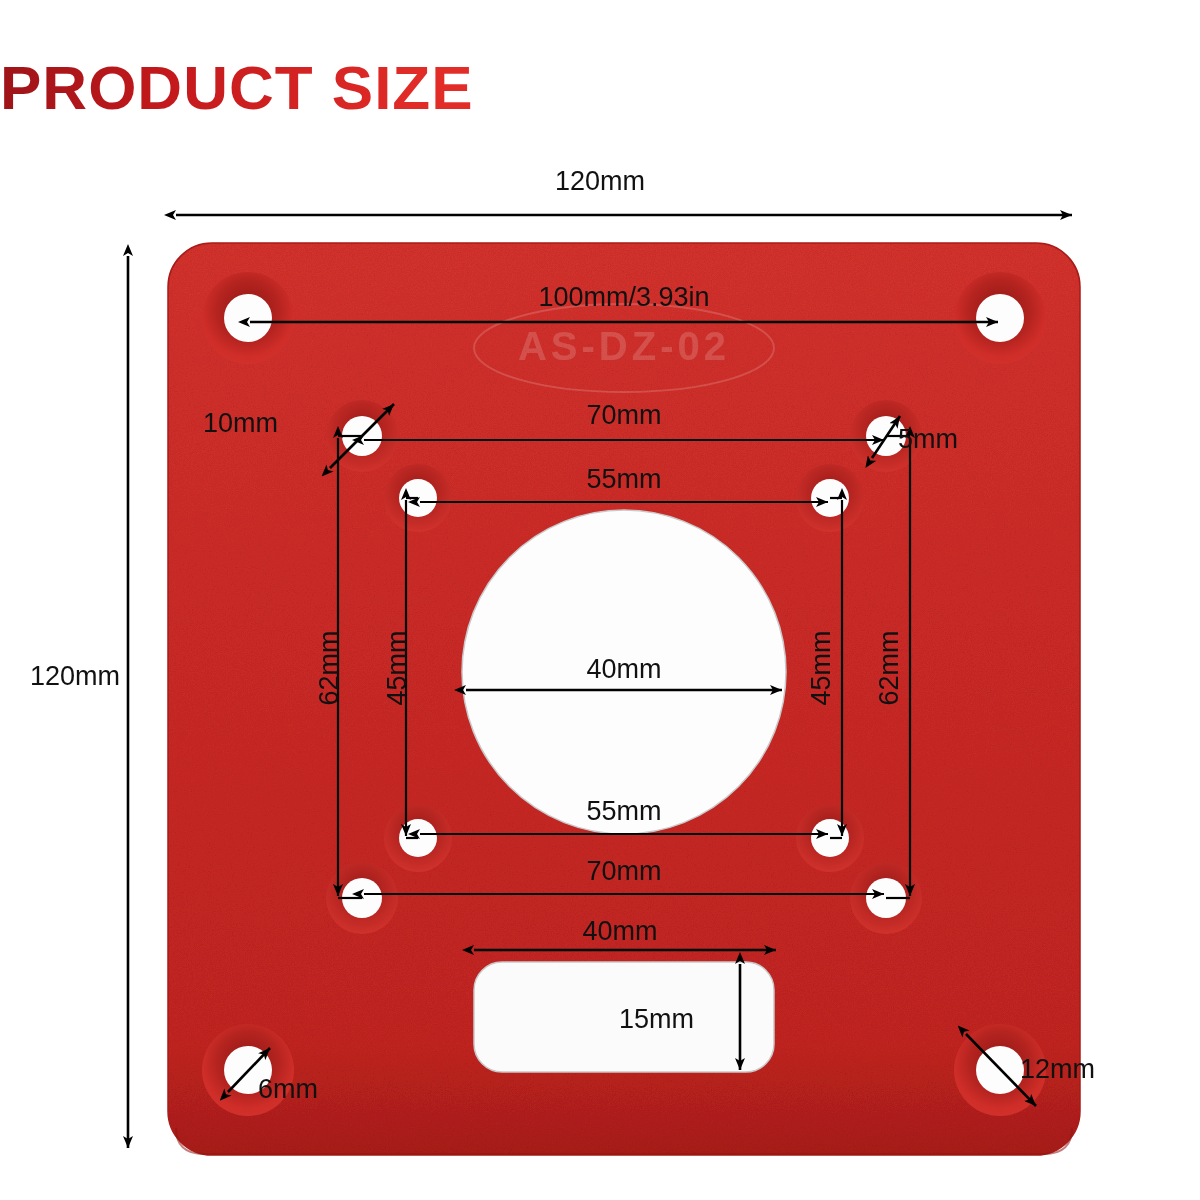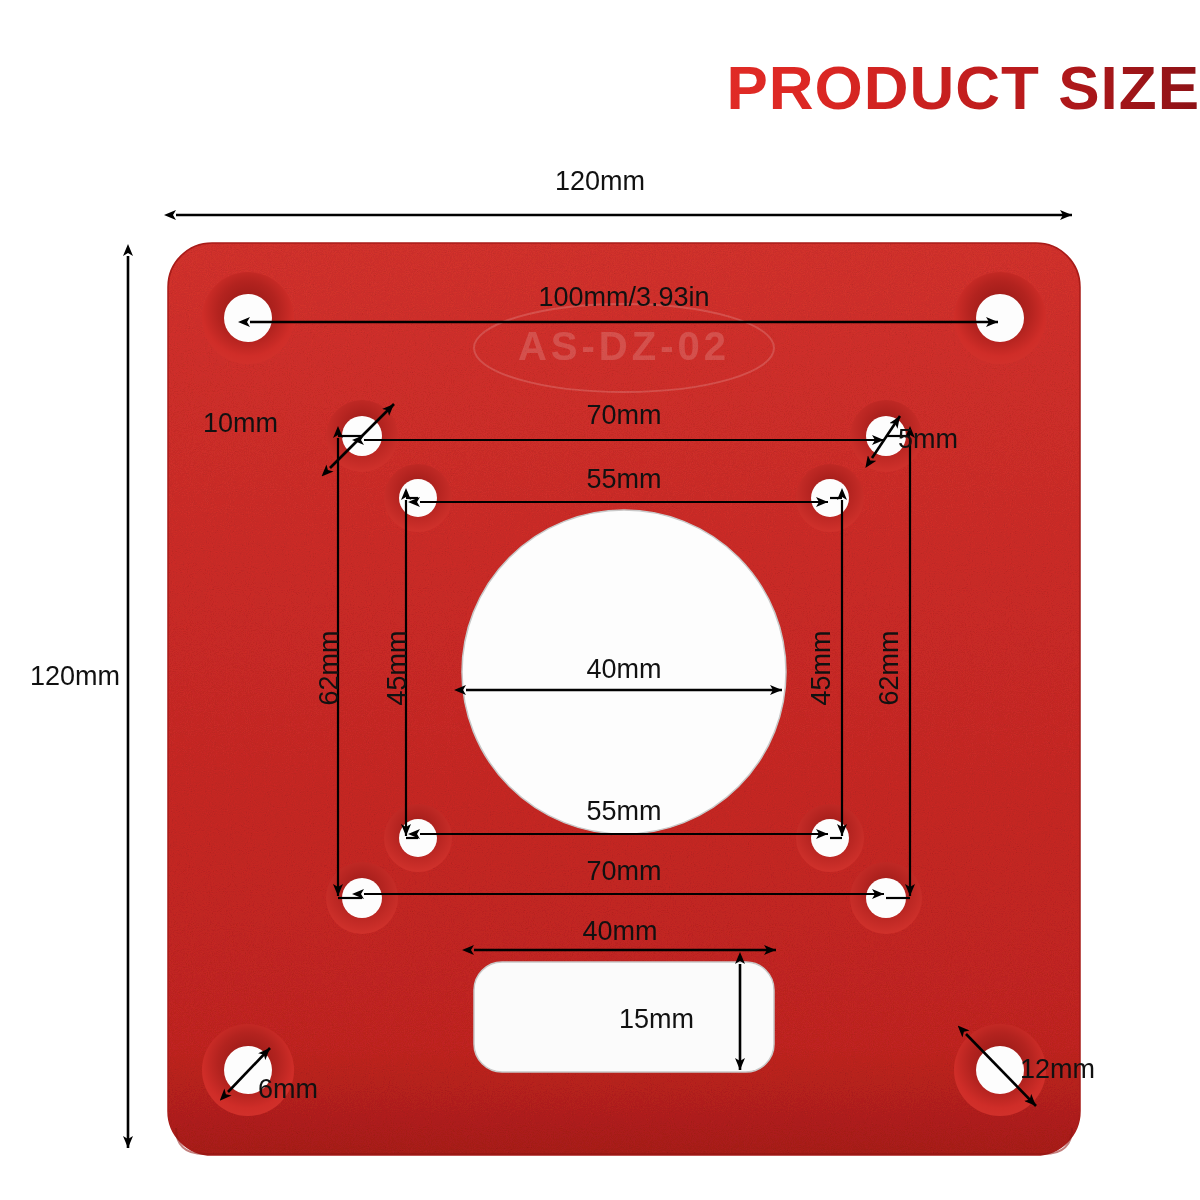--- a/index.html
+++ b/index.html
@@ -9,21 +9,21 @@
     font-family: "Liberation Sans", sans-serif;
     overflow: hidden;
   }
   #root { position: relative; width: 1200px; height: 1200px; }
 
   
   .title {
     position: absolute;
     left: 0; top: 52px;
     width: 1200px;
-    text-align: right;
+    text-align: left;
     font-size: 62px;
     font-weight: bold;
     letter-spacing: 1px;
     background: linear-gradient(90deg,#9e1418 0%,#c4191c 14%,#e02b27 34%,#e63029 50%,#dc2723 68%,#b81a1c 86%,#8e1216 100%);
     -webkit-background-clip: text;
     background-clip: text;
     color: transparent;
     -webkit-text-fill-color: transparent;
   }
 

